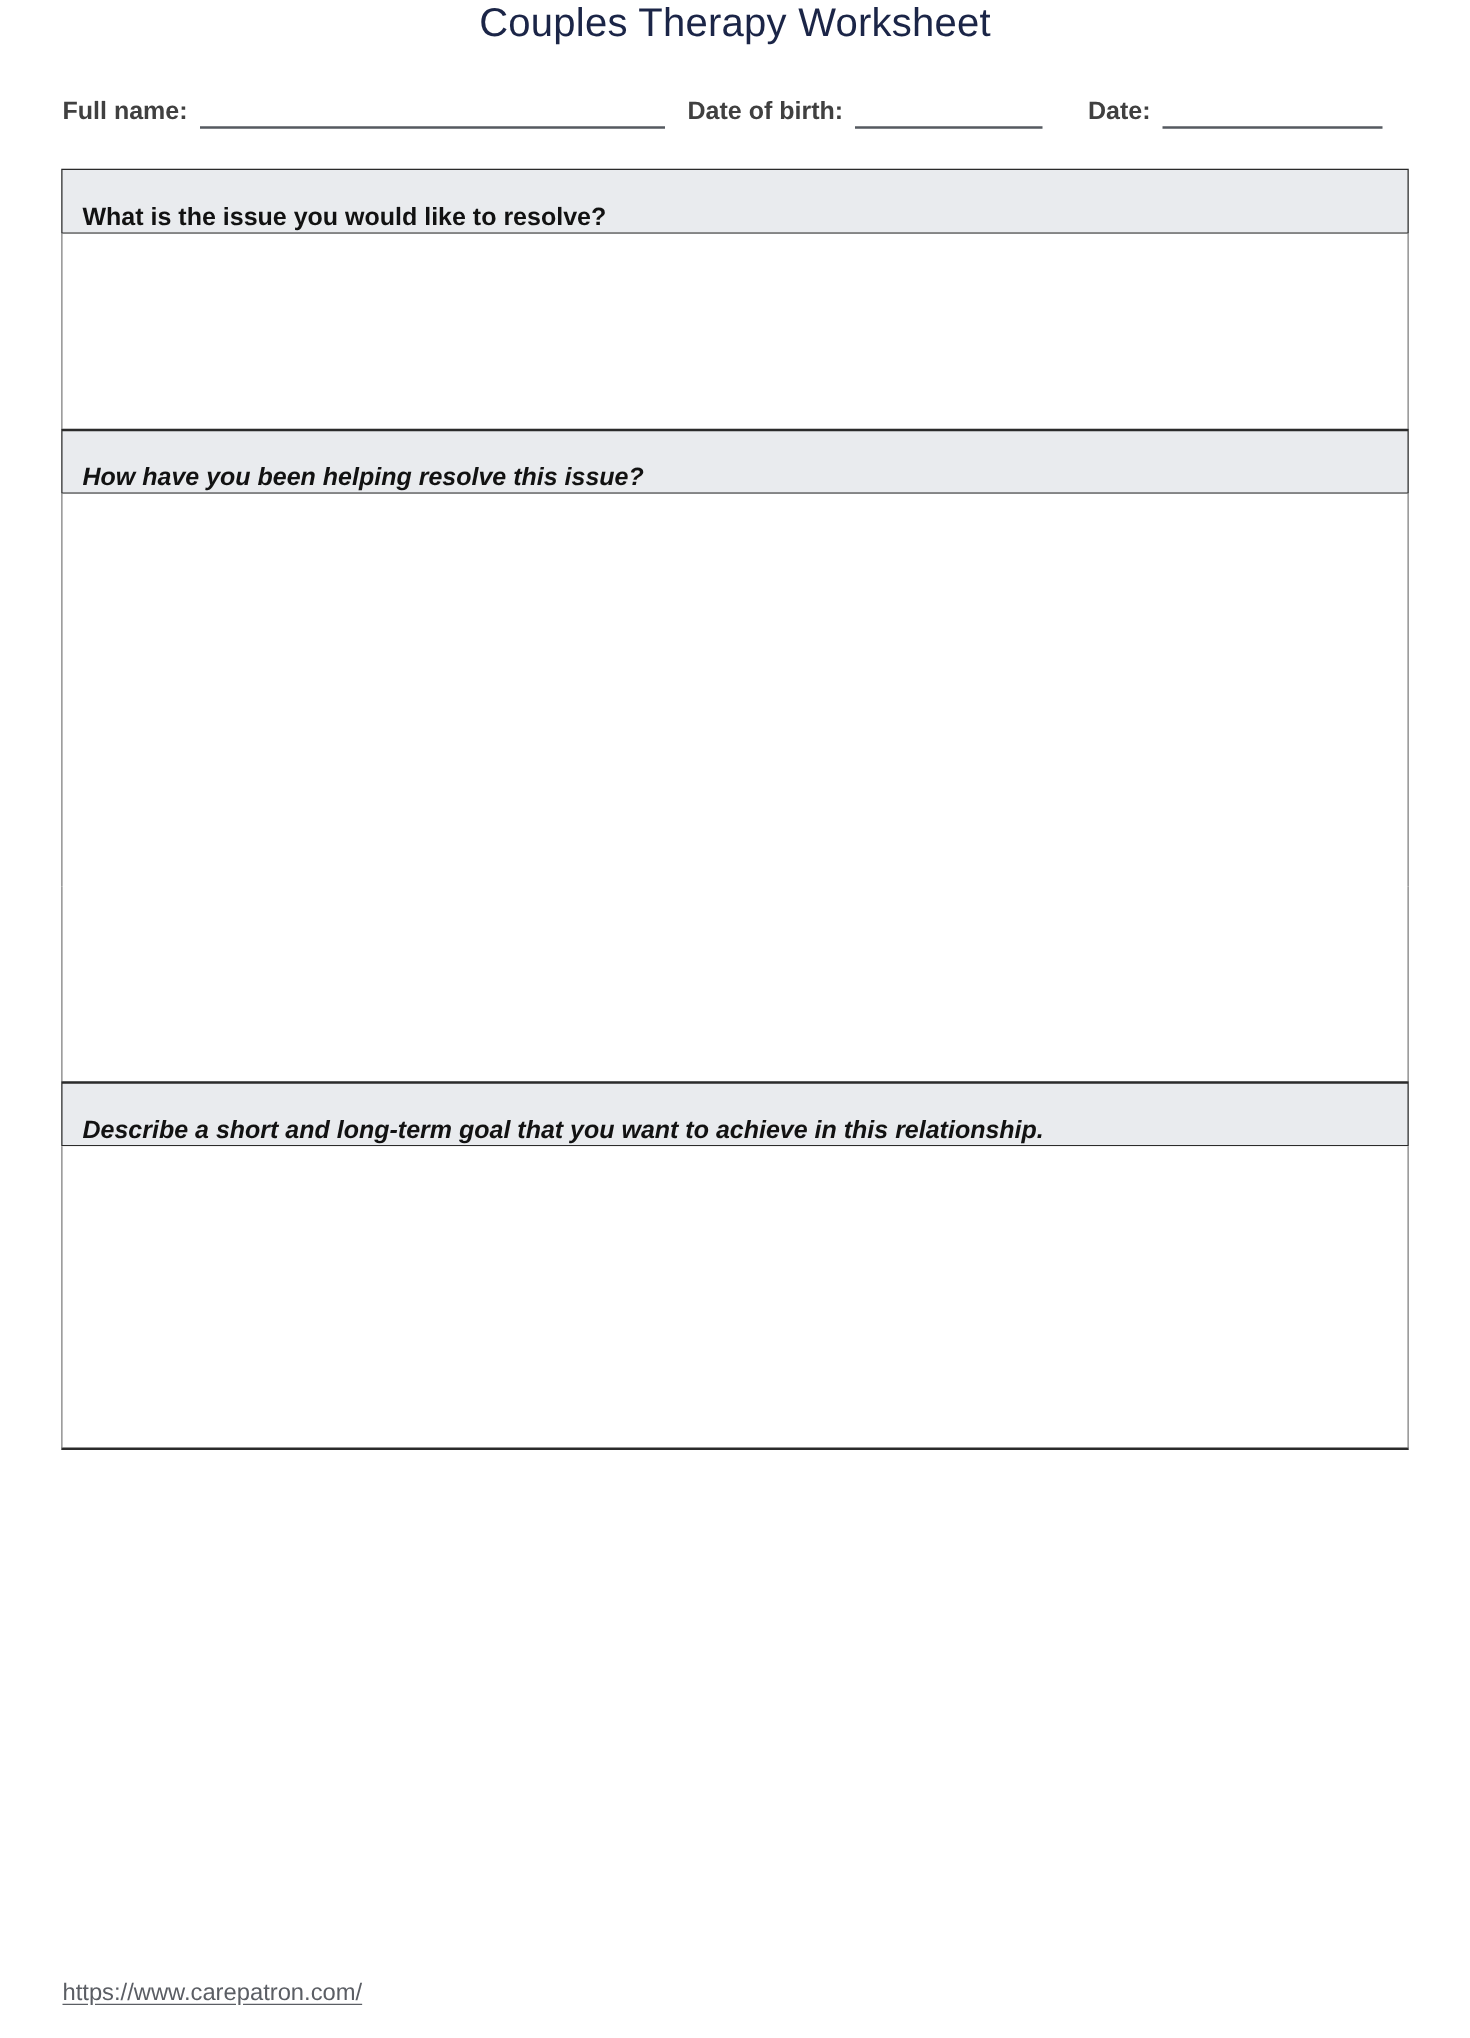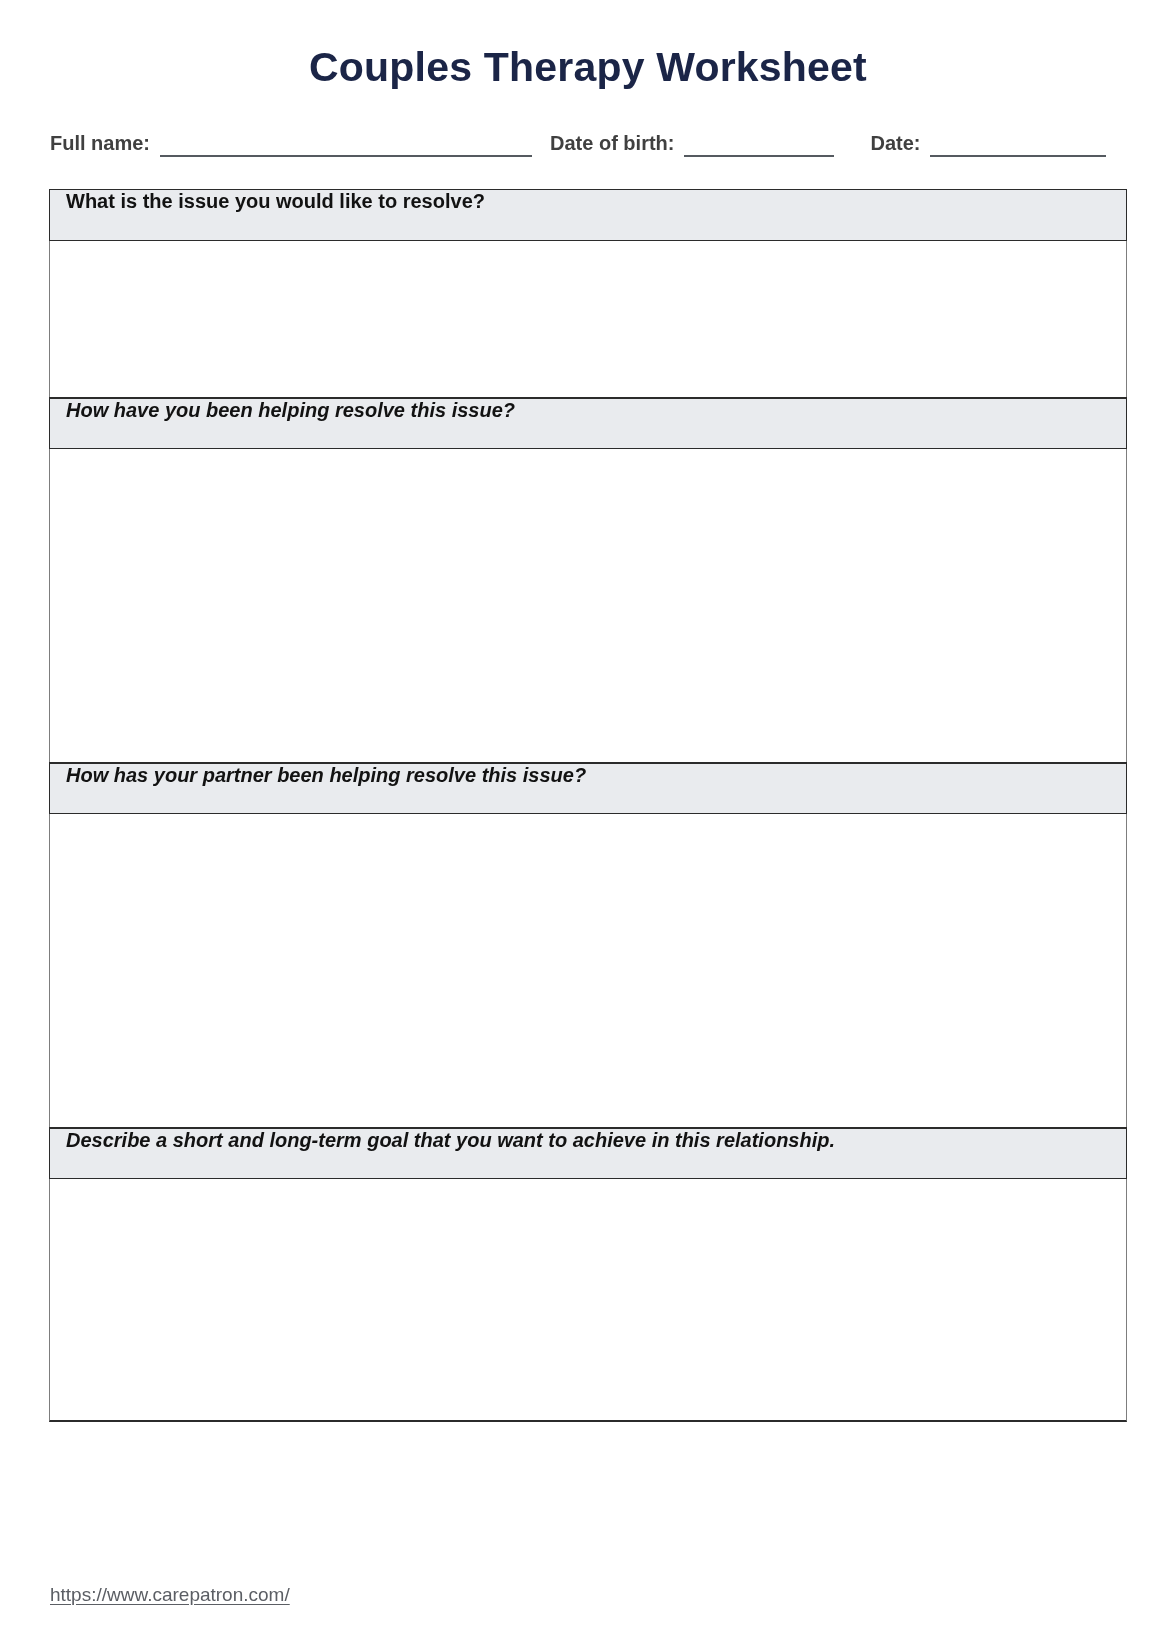--- a/index.html
+++ b/index.html
@@ -7,24 +7,23 @@
   body {
     width: 1176px;
     height: 1630px;
     font-family: "Liberation Sans", sans-serif;
     display: flex;
     flex-direction: column;
     position: relative;
     overflow: hidden;
   }
   .page-title {
-    margin-top: 44px;
     text-align: center;
-    font-size: 41px;
-    font-weight: 700;
+    font-size: 32px;
+    font-weight: 400;
     color: #1b2547;
     letter-spacing: 0.2px;
   }
   .fields-row {
     margin: 40px 50px 0 50px;
     display: flex;
     align-items: flex-end;
     font-size: 20px;
     font-weight: 700;
     color: #404040;
@@ -41,21 +40,21 @@
   .line-date  { width: 176px; }
   .qtable {
     margin: 32px 49px 0 49px;
     width: 1078px;
   }
   .section-header {
     background: #e9ebee;
     border: 1px solid #2b2b2b;
     height: 52px;
     display: flex;
-    align-items: flex-start;
+    align-items: flex-end;
     padding: 0 16px;
     font-size: 20px;
     font-weight: 700;
     color: #121212;
   }
   .section + .section .section-header { border-top-width: 2px; margin-top: -1px; font-style: italic; }
   .section-body {
     background: #ffffff;
     border-left: 1px solid #7d7d7d;
     border-right: 1px solid #7d7d7d;
@@ -139,26 +138,20 @@
   <div class="section">
     <div class="section-header">
       <span>How have you been helping resolve this issue?</span>
     </div>
     <div class="section-body"></div>
   </div>
   <div class="section">
     <div class="section-body"></div>
   </div>
   <div class="section">
-    <div class="section-header">
-      <span>How has your partner been helping resolve this issue?</span>
-    </div>
-    <div class="section-body"></div>
-  </div>
-  <div class="section">
     <div class="section-body"></div>
   </div>
   <div class="section">
     <div class="section-header">
       <span>Describe a short and long-term goal that you want to achieve in this relationship.</span>
     </div>
     <div class="section-body"></div>
   </div>
 </div>
 

